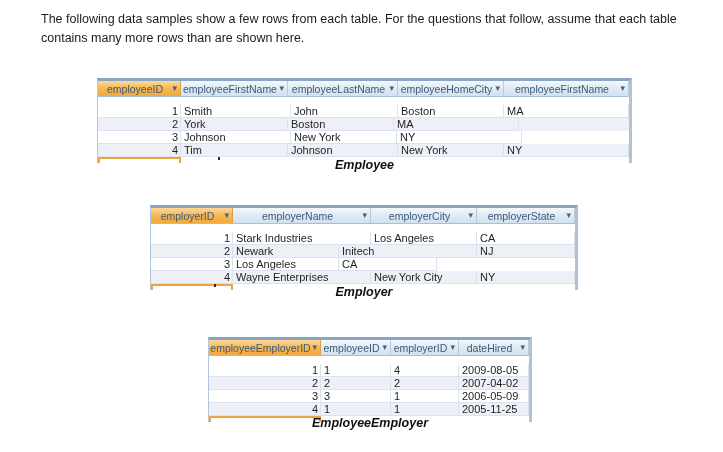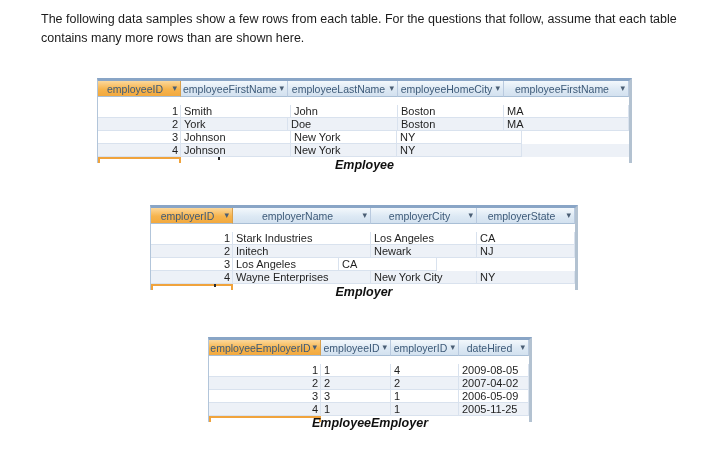--- a/index.html
+++ b/index.html
@@ -88,32 +88,32 @@
   <div class="drow">
     <div class="dcell num" style="width:83px">1</div>
     <div class="dcell" style="width:110px">Smith</div>
     <div class="dcell" style="width:107px">John</div>
     <div class="dcell" style="width:106px">Boston</div>
     <div class="dcell" style="width:125px">MA</div>
   </div>
   <div class="drow alt">
     <div class="dcell num" style="width:83px">2</div>
     <div class="dcell" style="width:107px">York</div>
-    <div class="dcell" style="width:110px">Doe</div>
     <div class="dcell" style="width:106px">Boston</div>
     <div class="dcell" style="width:125px">MA</div>
   </div>
   <div class="drow">
     <div class="dcell num" style="width:83px">3</div>
     <div class="dcell" style="width:110px">Johnson</div>
     <div class="dcell" style="width:106px">New York</div>
     <div class="dcell" style="width:125px">NY</div>
   </div>
   <div class="drow alt">
     <div class="dcell num" style="width:83px">4</div>
+    <div class="dcell" style="width:107px">Tim</div>
     <div class="dcell" style="width:110px">Johnson</div>
     <div class="dcell" style="width:106px">New York</div>
     <div class="dcell" style="width:125px">NY</div>
   </div>
   <div class="newrec">
     <div class="newcell" style="width:83px"></div>
   </div>
 </div>
 <div class="stray-mark" style="left:218px;top:157px;"></div>
 <div class="tbl-caption" style="left:97px;top:158px;width:535px;text-align:center;">Employee</div>
@@ -138,22 +138,22 @@
     </div>
   </div>
   <div class="drow">
     <div class="dcell num" style="width:82px">1</div>
     <div class="dcell" style="width:138px">Stark Industries</div>
     <div class="dcell" style="width:106px">Los Angeles</div>
     <div class="dcell" style="width:98px">CA</div>
   </div>
   <div class="drow alt">
     <div class="dcell num" style="width:82px">2</div>
+    <div class="dcell" style="width:106px">Newark</div>
     <div class="dcell" style="width:138px">Initech</div>
-    <div class="dcell" style="width:106px">Newark</div>
     <div class="dcell" style="width:98px">NJ</div>
   </div>
   <div class="drow">
     <div class="dcell num" style="width:82px">3</div>
     <div class="dcell" style="width:106px">Los Angeles</div>
     <div class="dcell" style="width:98px">CA</div>
   </div>
   <div class="drow alt">
     <div class="dcell num" style="width:82px">4</div>
     <div class="dcell" style="width:138px">Wayne Enterprises</div>

